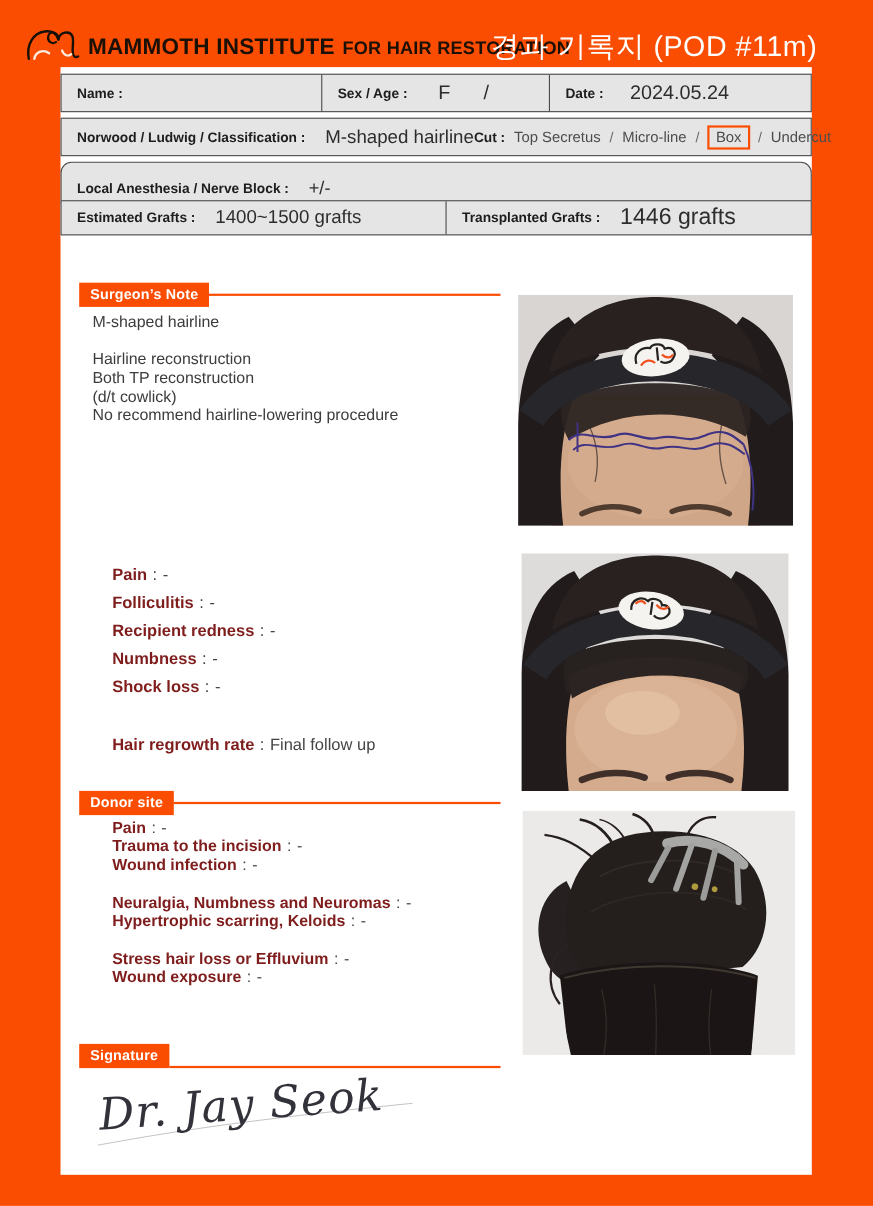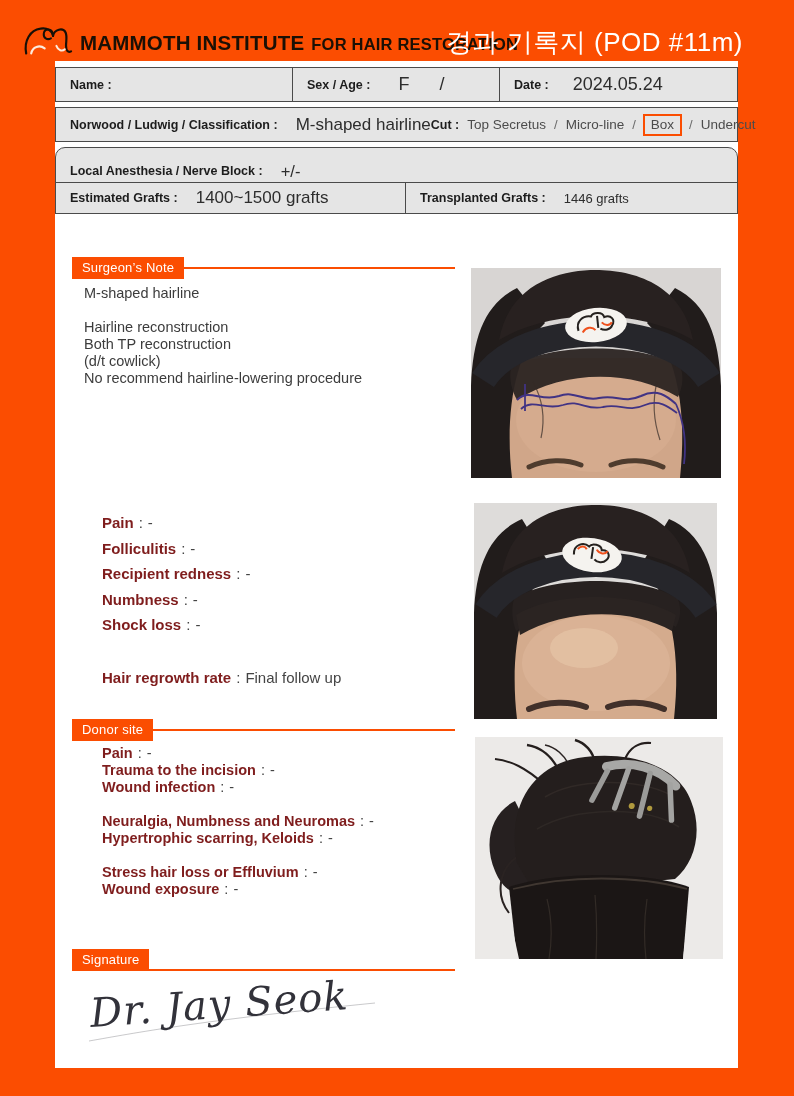--- a/index.html
+++ b/index.html
@@ -33,21 +33,21 @@
   .lbl { font-weight:700; font-size:12.5px; color:#1D1D1D; white-space:nowrap; }
   .val { font-weight:400; font-size:18px; color:#2D2D2D; margin-left:18px; white-space:nowrap; }
   .val-sm { font-size:16.5px; }
   .sexval { margin-left:28px; } .sexslash { margin-left:30px; font-weight:300; }
   .cutgrp { display:flex; align-items:center; white-space:nowrap; }
   .cutopt { font-size:13.5px; color:#4C4C4C; margin:0 3px; }
   .cutsep { font-size:13px; color:#6A6A6A; margin:0 5px; }
   .box-sel { border:2.5px solid #FB4D01; padding:1px 6px 2px; margin:0 2px; }
   
   .sec { position:absolute; left:17px; width:383px; display:flex; align-items:center; }
-  .chip { background:#FB4D01; color:#fff; font-size:13px; font-weight:400;
+  .chip { background:#FB4D01; color:#fff; font-size:13px; font-weight:700;
           padding:3px 10px 4px; letter-spacing:.2px; white-space:nowrap; }
   .rule { flex:1; height:2.5px; background:#FB4D01; }
   .sec-surgeon { top:196px; } .sec-recipient { top:426px; }
   .sec-donor { top:658px; } .sec-signature { top:888px;align-items:flex-end; }
   
   .note { position:absolute; left:29px; top:224px; font-size:14.5px; color:#3C3C3C; }
   .note-line { min-height:17px; line-height:17px; }
   .rec { position:absolute; left:27px; top:453px; font-size:15px; }
   .rec-item { height:25.5px; display:flex; align-items:flex-start; }
   .ilbl { font-weight:700; color:#7f1d1d;margin-left:20px; }
@@ -132,21 +132,21 @@
       </div>
     </div>
 
     <div class="trow row4">
       <div class="cell c-est">
         <span class="lbl">Estimated Grafts :</span>
         <span class="val" style="font-size:17px">1400~1500 grafts</span>
       </div>
       <div class="cell c-trans">
         <span class="lbl">Transplanted Grafts :</span>
-        <span class="val" style="font-size:13px">1446 grafts</span>
+        <span class="val" style="font-size:21px">1446 grafts</span>
       </div>
     </div>
 
     <div class="sec sec-surgeon">
       <span class="chip">Surgeon’s Note</span>
       <span class="rule"></span>
     </div>
     <div class="note">
       <div class="note-line">M-shaped hairline</div>
       <div class="note-line"></div>

